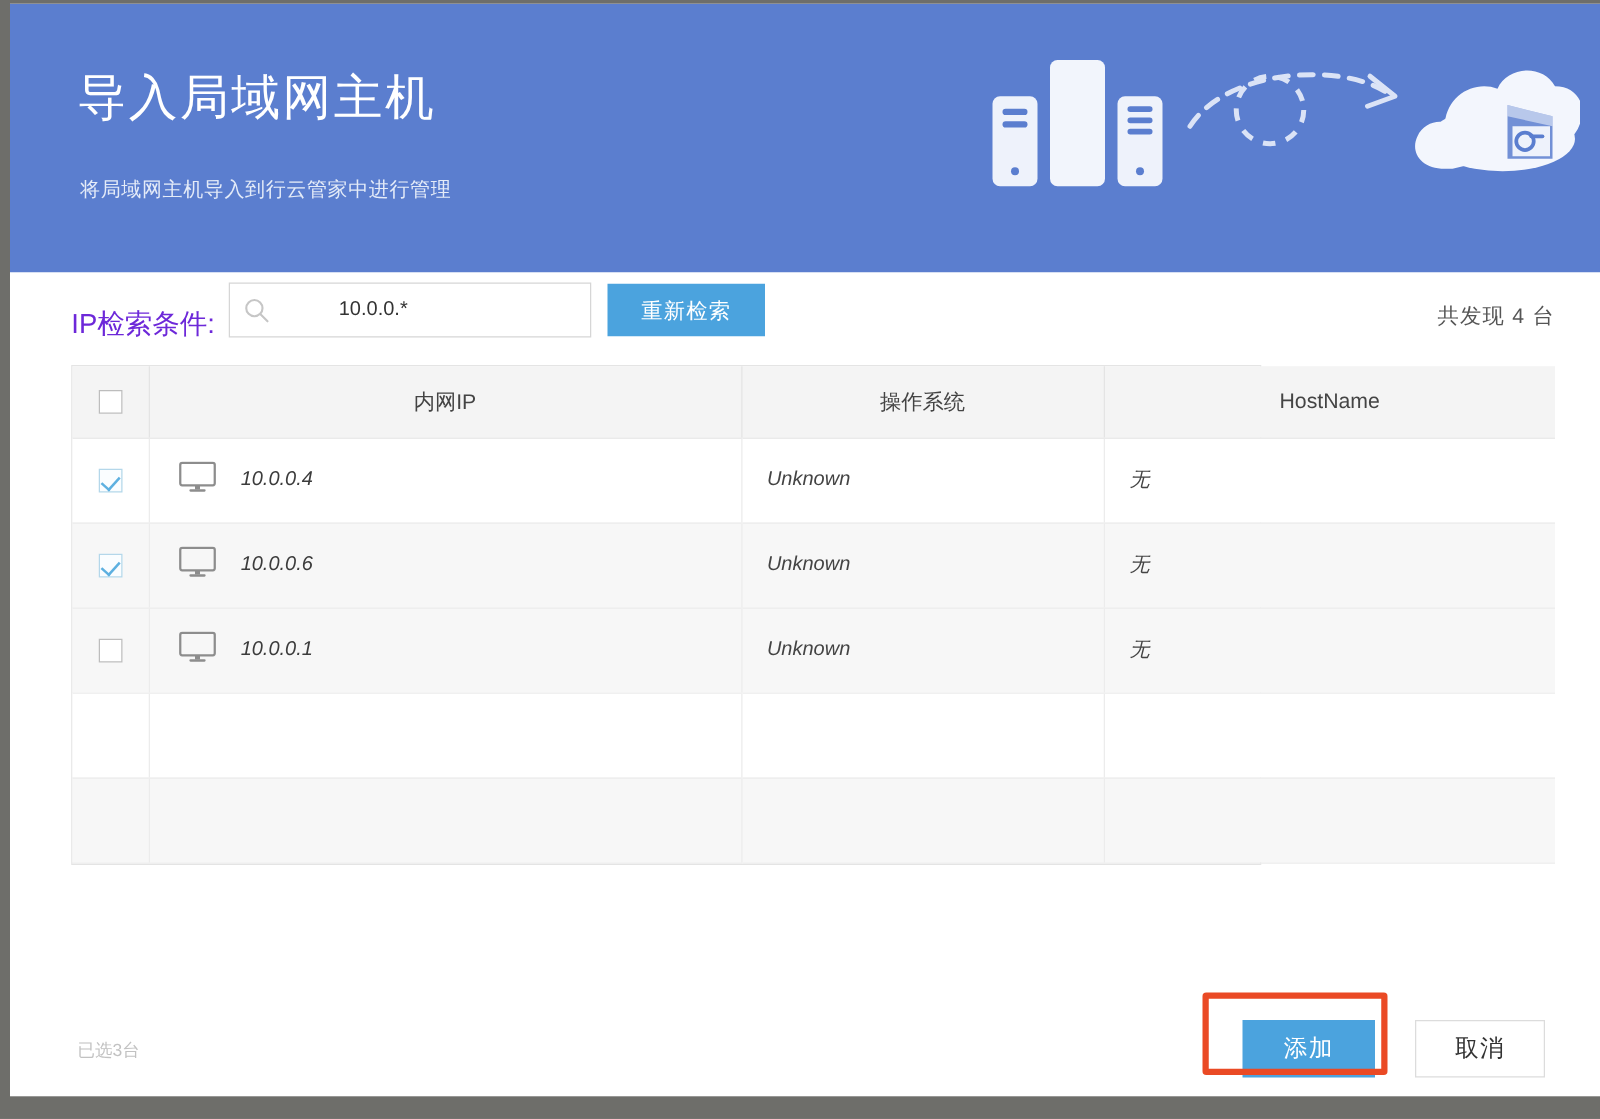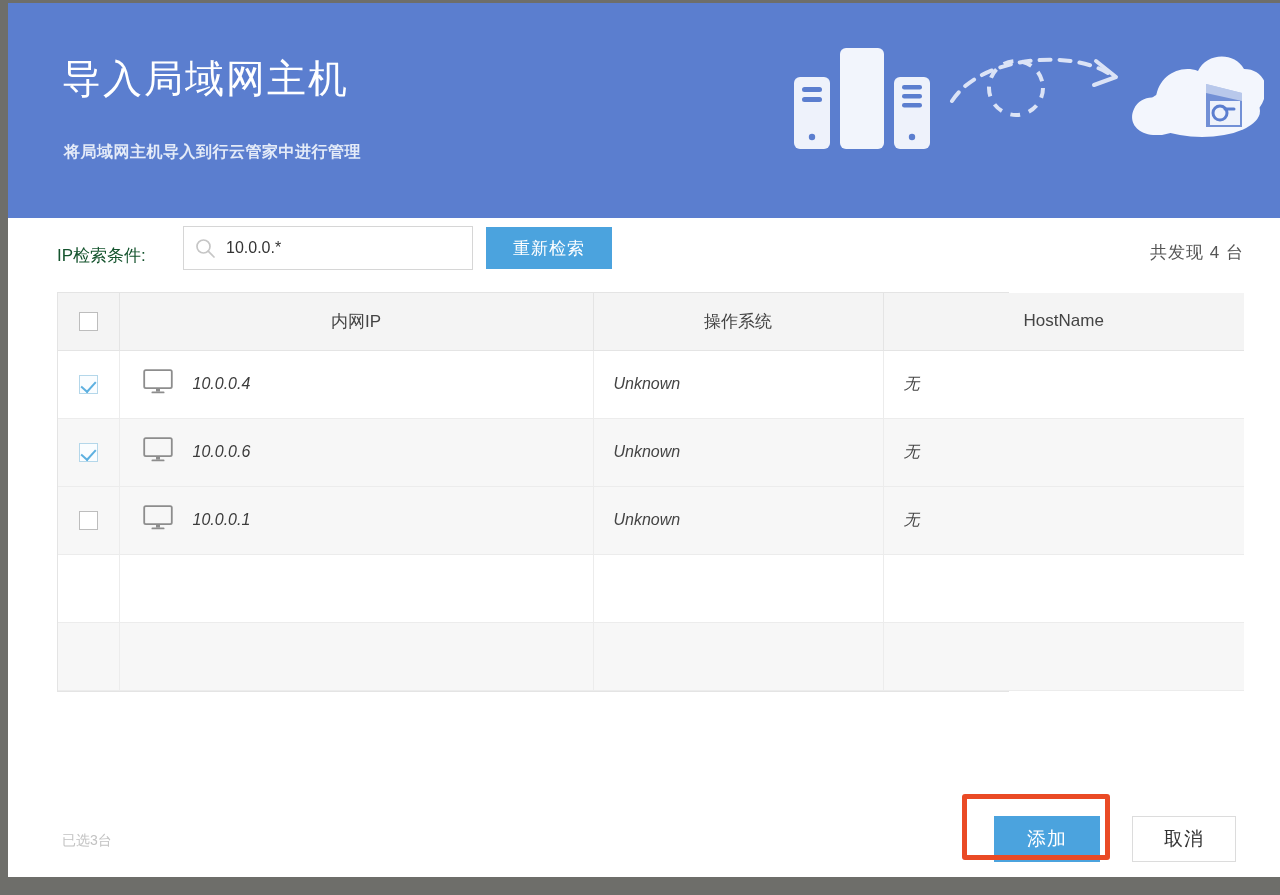--- a/index.html
+++ b/index.html
@@ -46,21 +46,21 @@
     letter-spacing: 2px;
     line-height: 1.1;
     white-space: nowrap;
   }
   #header-subtitle {
     position: absolute;
     left: 56px;
     top: 139px;
     color: #e4ebf8;
     font-size: 16px;
-    font-weight: 700;
+    font-weight: 400;
     letter-spacing: 0.5px;
     white-space: nowrap;
   }
   #header-illustration {
     position: absolute;
     right: 16px;
     top: 28px;
     width: 480px;
     height: 150px;
   }
@@ -76,32 +76,33 @@
   
   #search-row {
     position: absolute;
     left: 0; top: 0;
     width: 1272px;
     height: 75px;
   }
   #search-label {
     position: absolute;
     left: 49px; top: 26px;
-    font-size: 17px;
-    color: #14532d;
+    font-size: 22px;
+    color: #6d28d9;
     white-space: nowrap;
   }
   #search-box {
     position: absolute;
     left: 175px; top: 8px;
     width: 290px; height: 44px;
     border: 1px solid #d6d6d6;
     background: #ffffff;
     display: flex;
     align-items: center;
+    gap: 45px;
   }
   #search-icon-wrap {
     width: 42px;
     height: 42px;
     display: flex;
     align-items: center;
     justify-content: center;
     flex: none;
   }
   #search-input-value {

